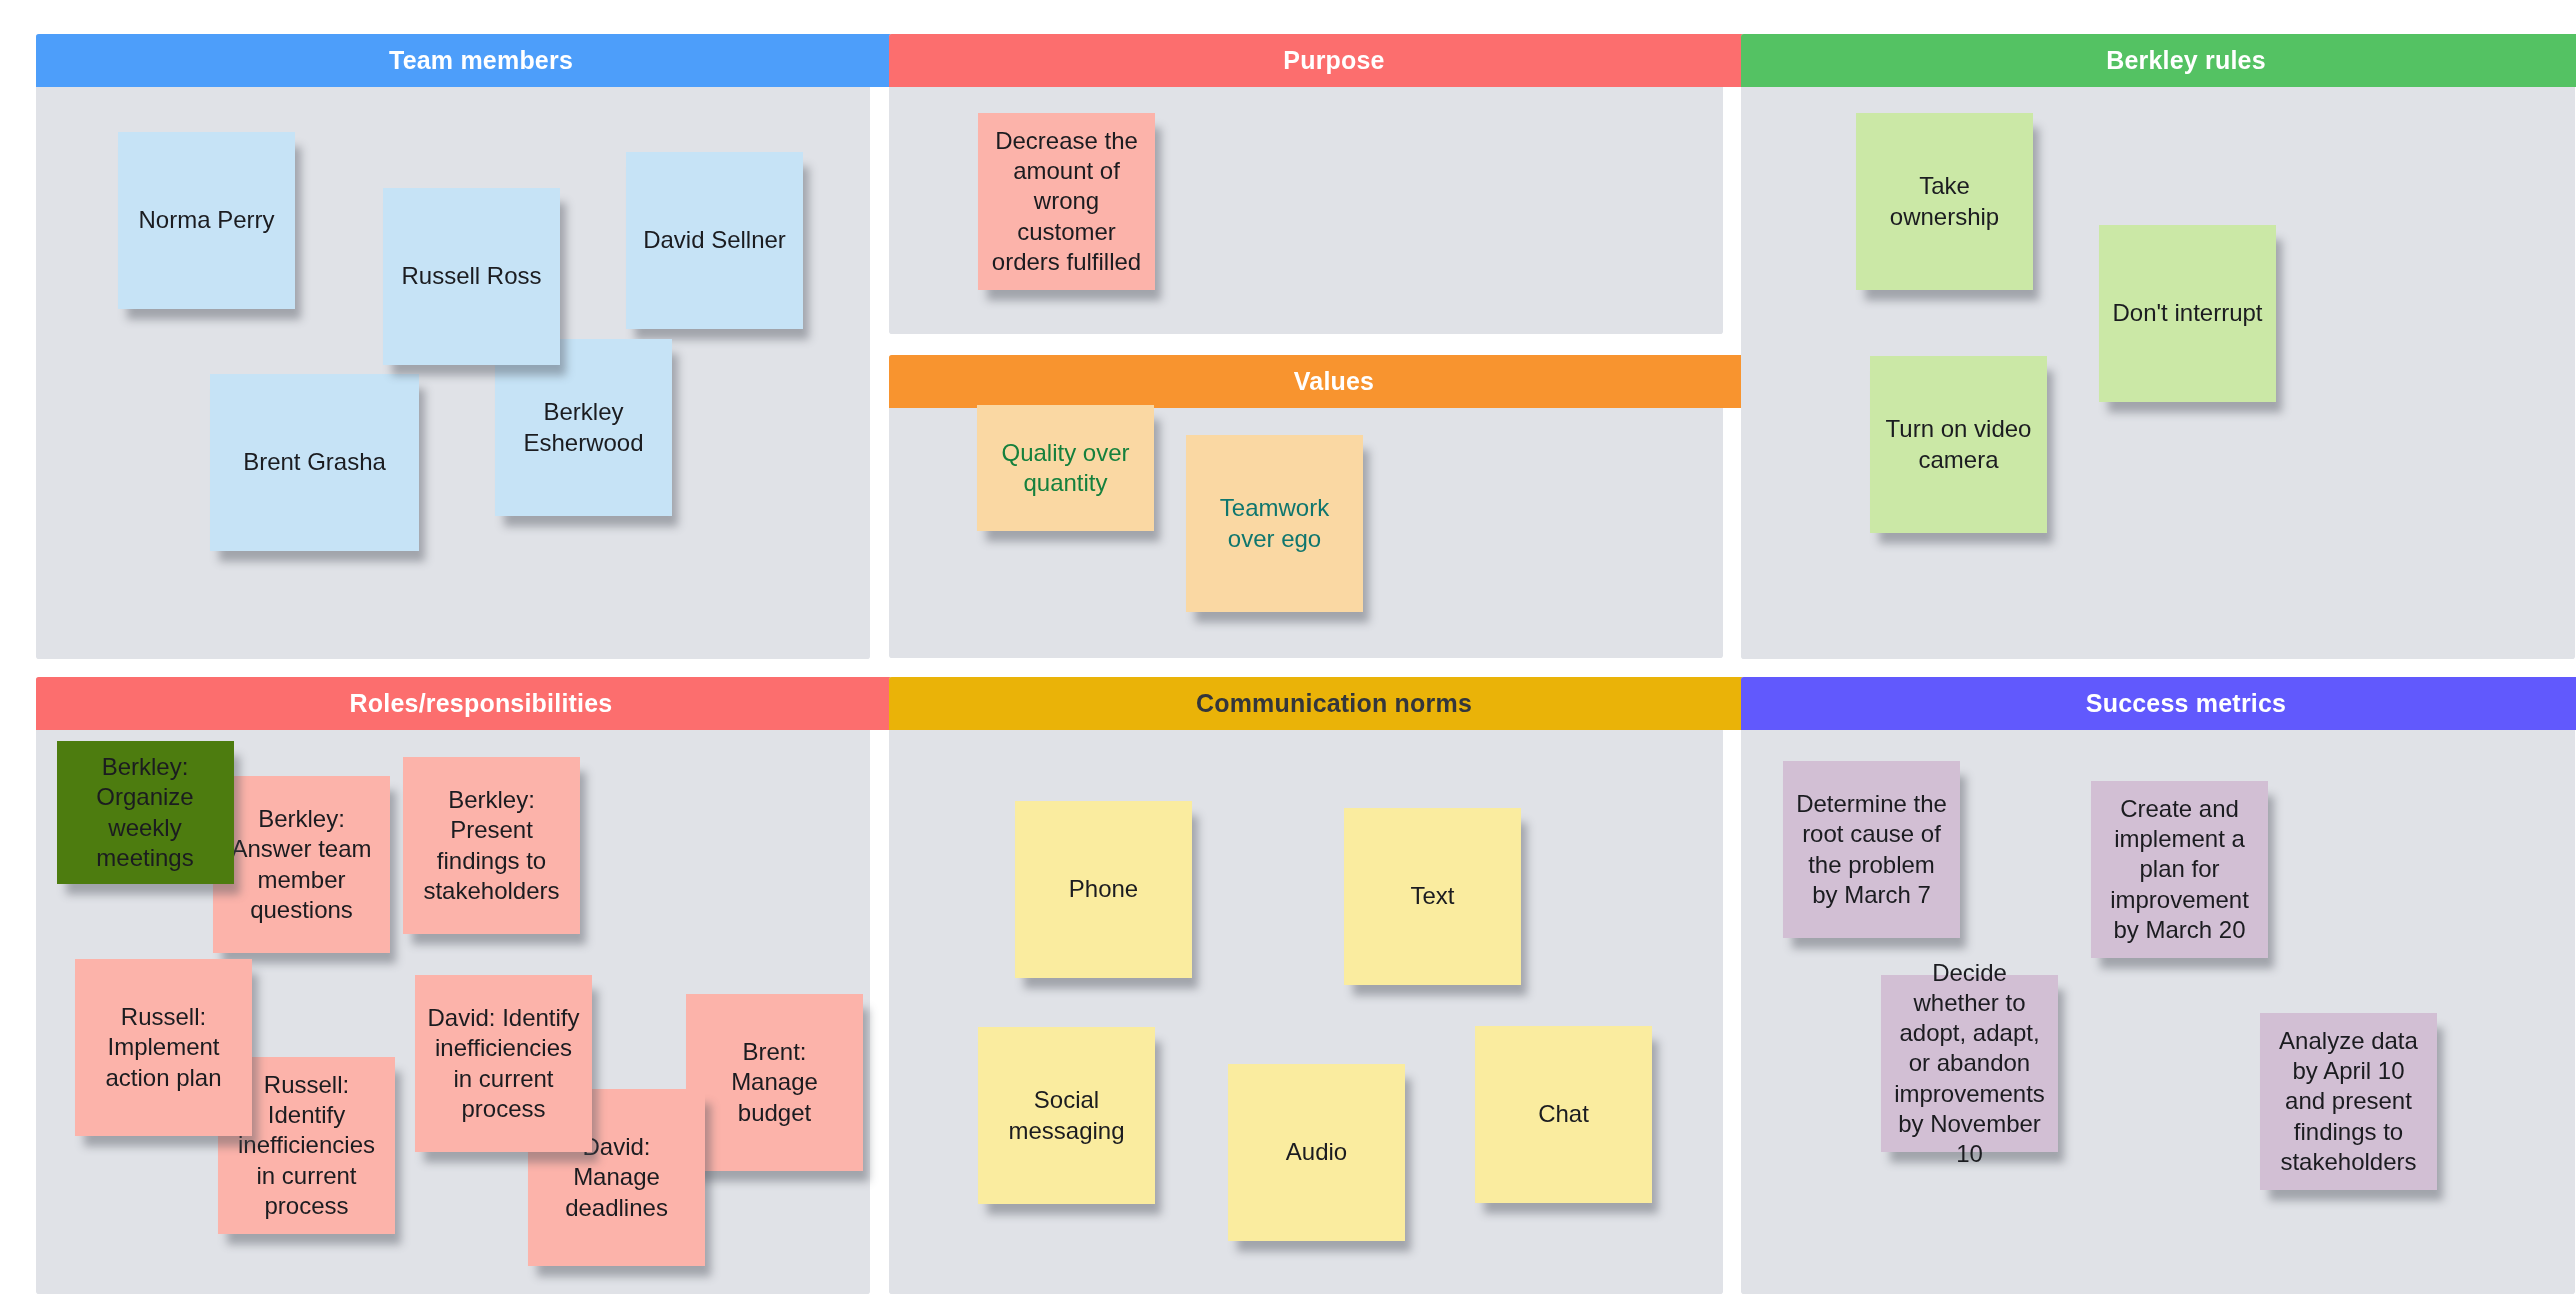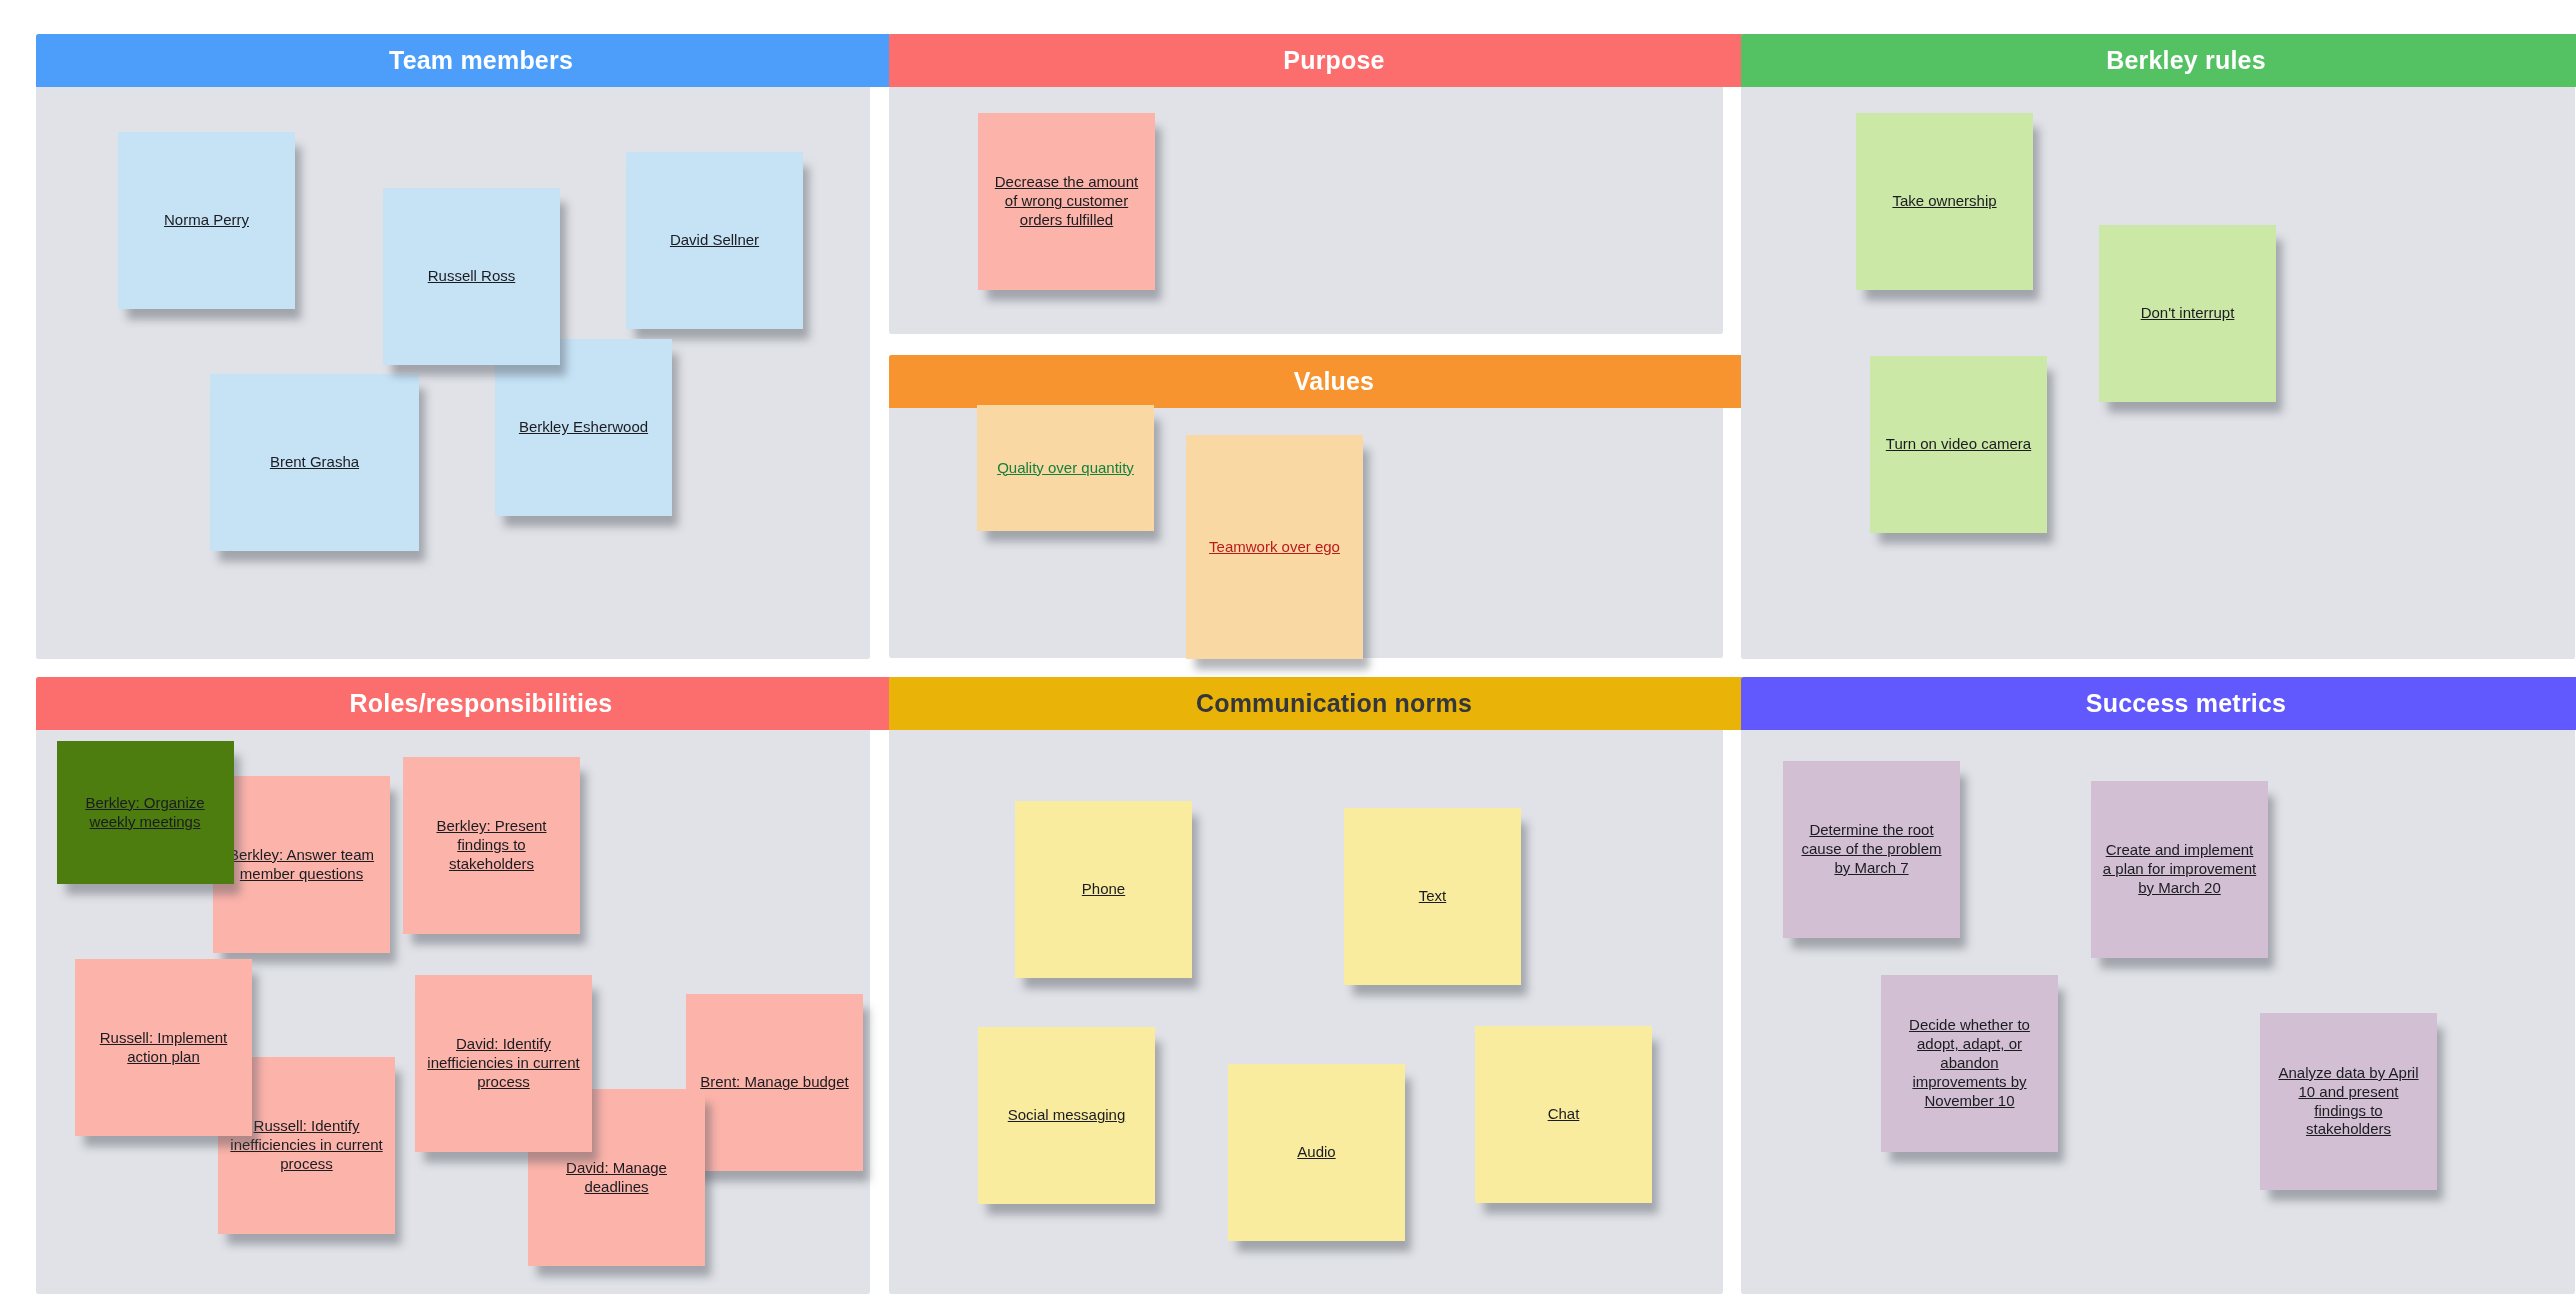--- a/index.html
+++ b/index.html
@@ -35,25 +35,24 @@
     padding-left: 28px;
   }
   .note {
     position: absolute;
     box-sizing: border-box;
     padding: 11.2px;
     display: flex;
     align-items: center;
     justify-content: center;
     text-align: center;
-    font-size: 15px;
+    font-size: 24px;
     line-height: 1.26;
     color: #1b1c20;
     box-shadow: 7.5px 13px 8.4px -1.9px rgba(73, 78, 89, 0.42);
-    text-decoration: underline;
   }
   .note span {
     display: block;
     width: 100%;
     word-wrap: break-word;
   }
 </style>
 </head>
 <body>
 
@@ -86,21 +85,21 @@
         <span>Decrease the amount of wrong customer orders fulfilled</span>
       </div>
     </section>
     <section class="panel" style="left: 889px; top: 355px; width: 834px; height: 303px; background: rgb(224, 226, 231);">
       <header class="panel-header" style="background: rgb(248, 148, 47); color: rgb(255, 255, 255);">
         <span>Values</span>
       </header>
       <div class="note" style="left: 88px; top: 50px; width: 177px; height: 126px; background: rgb(250, 216, 163); color: #15803d; z-index: 1;">
         <span>Quality over quantity</span>
       </div>
-      <div class="note" style="left: 297px; top: 80px; width: 177px; height: 224px; background: rgb(250, 216, 163); color: #b91c1c; z-index: 1;">
+      <div class="note" style="left: 297px; top: 80px; width: 177px; height: 177px; background: rgb(250, 216, 163); color: #0f766e; z-index: 1;">
         <span>Teamwork over ego</span>
       </div>
     </section>
     <section class="panel" style="left: 1741px; top: 34px; width: 834px; height: 625px; background: rgb(224, 226, 231);">
       <header class="panel-header" style="background: rgb(84, 194, 99); color: rgb(255, 255, 255);">
         <span>Berkley rules</span>
       </header>
       <div class="note" style="left: 115px; top: 79px; width: 177px; height: 177px; background: rgb(203, 232, 166); color: rgb(27, 28, 32); z-index: 1;">
         <span>Take ownership</span>
       </div>

